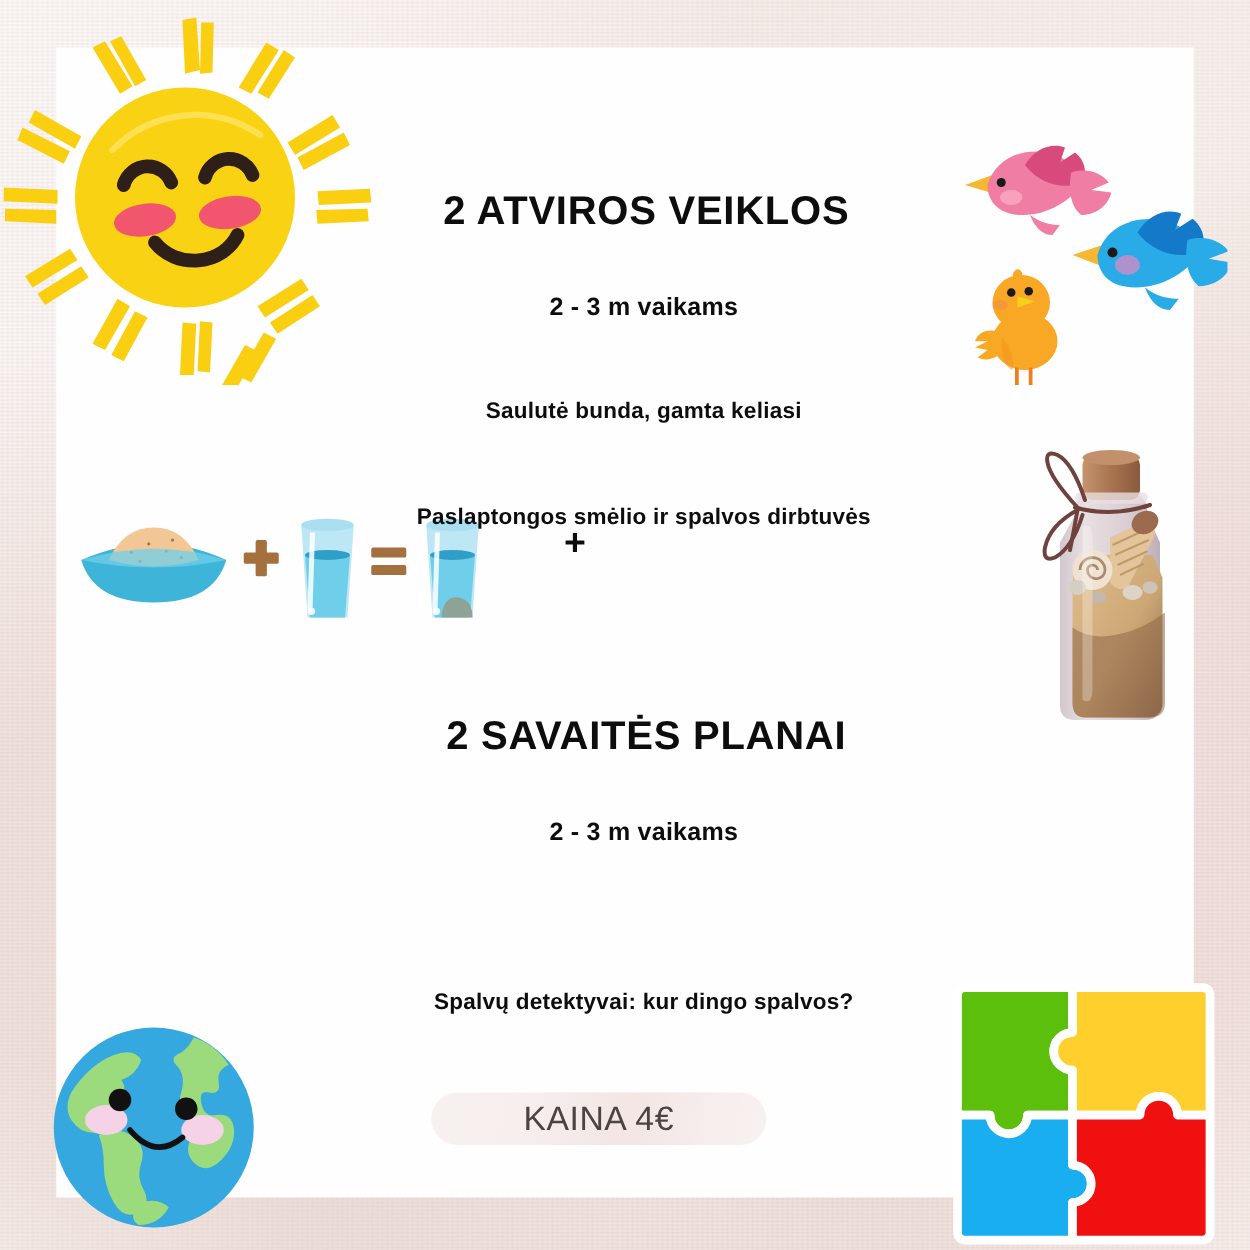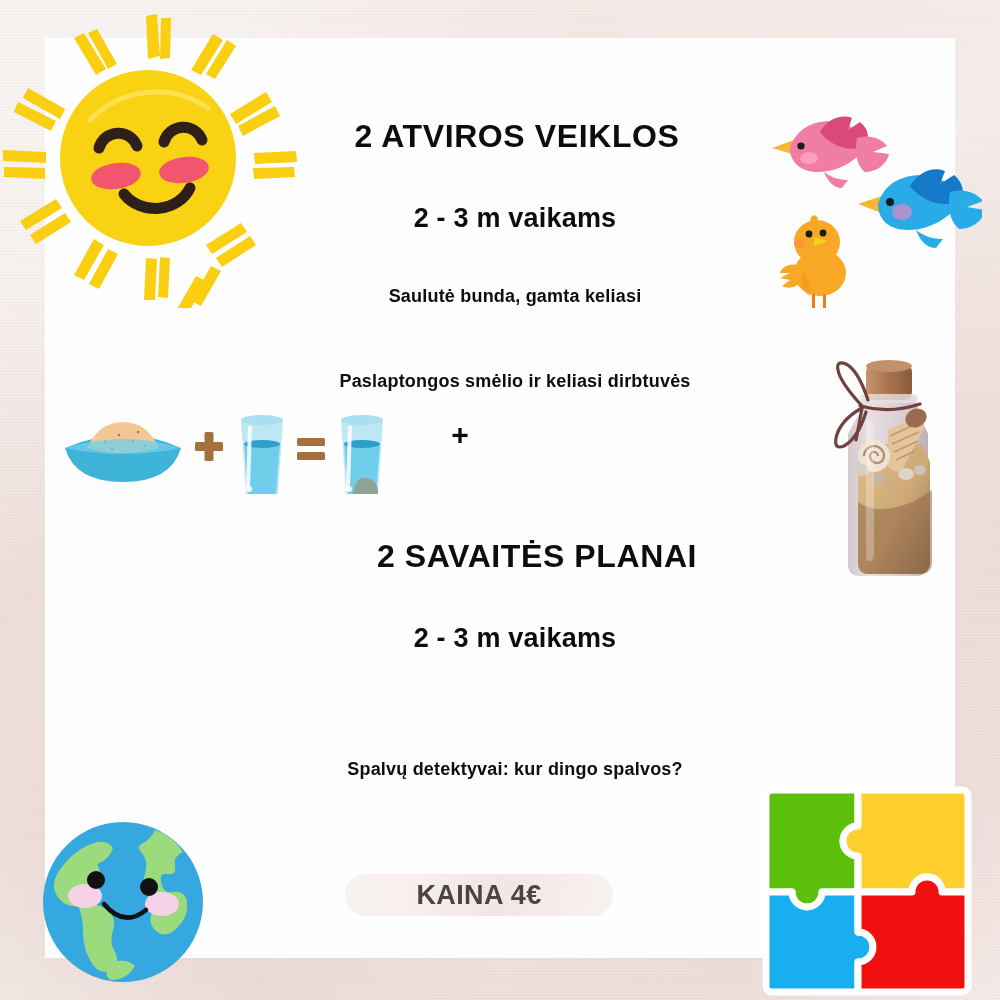--- a/index.html
+++ b/index.html
@@ -35,39 +35,40 @@
 
   
   .text-layer{position:absolute;left:45px;top:38px;width:910px;height:920px;}
   .line{
     position:absolute;
     color:#0d0d0d;
     font-weight:700;
     white-space:nowrap;
     letter-spacing:.2px;
     transform:translateX(-50%);
+    margin-top:32px;
   }
   .l-title{font-size:32px;letter-spacing:.6px;}
-  .l-sub{font-size:27px;}
+  .l-sub{font-size:20px;}
   .l-body{font-size:18px;}
   .plus-sign{
     position:absolute;color:#0d0d0d;font-size:30px;font-weight:700;line-height:1;
     transform:translate(-50%,-50%);
   }
 
   
   .price-pill{
     position:absolute;left:345px;top:874px;width:268px;height:42px;
     border-radius:21px;
     background:
       linear-gradient(100deg,#f7f1ef 0%,#f6efee 28%,#f3e6e4 58%,#f6edec 82%,#f7f2f0 100%);
     display:flex;align-items:center;justify-content:center;
   }
   .price-pill span{
-    font-size:27px;font-weight:700;color:#4b4442;letter-spacing:.4px;
+    font-size:27px;font-weight:400;color:#4b4442;letter-spacing:.4px;
   }
 
   
   .sun-wrap{position:absolute;left:-2px;top:8px;width:300px;height:300px;}
 
   
   .birds{position:absolute;left:762px;top:110px;width:220px;height:200px;}
 
   
   .bottle{position:absolute;left:826px;top:352px;width:140px;height:240px;}
@@ -293,25 +294,25 @@
         <path d="M8 110 h26 a15 15 0 1 0 30 0 h36 v40 a15 15 0 1 1 0 30 v30 h-86 a6 6 0 0 1 -6 -6 z" fill="#19AEEF"></path>
         <path d="M100 110 h54 a15 15 0 1 1 30 0 h26 v94 a6 6 0 0 1 -6 6 h-104 v-30 a15 15 0 1 0 0 -30 z" fill="#F01010"></path>
       </g>
     </svg>
   </div>
 
   <div class="text-layer">
     <div class="line l-title" style="left:472px;top:80px;">2  ATVIROS VEIKLOS</div>
     <div class="line l-sub" style="left:470px;top:165px;">2 - 3 m vaikams</div>
     <div class="line l-body" style="left:470px;top:248px;">Saulutė bunda, gamta keliasi</div>
-    <div class="line l-body" style="left:470px;top:333px;">Paslaptongos smėlio ir keliasi dirbtuvės</div>
+    <div class="line l-body" style="left:470px;top:333px;">Paslaptongos smėlio ir spalvos dirbtuvės</div>
 
     <div class="plus-sign" style="left:415px;top:397px;">+</div>
 
-    <div class="line l-title" style="left:492px;top:500px;">2  SAVAITĖS PLANAI</div>
+    <div class="line l-title" style="left:472px;top:500px;">2  SAVAITĖS PLANAI</div>
     <div class="line l-sub" style="left:470px;top:585px;">2 - 3 m vaikams</div>
     <div class="line l-body" style="left:470px;top:721px;">Spalvų detektyvai: kur dingo spalvos?</div>
   </div>
 
   <div class="price-pill">
     <span>KAINA 4€</span>
   </div>
 
 </div>
 

